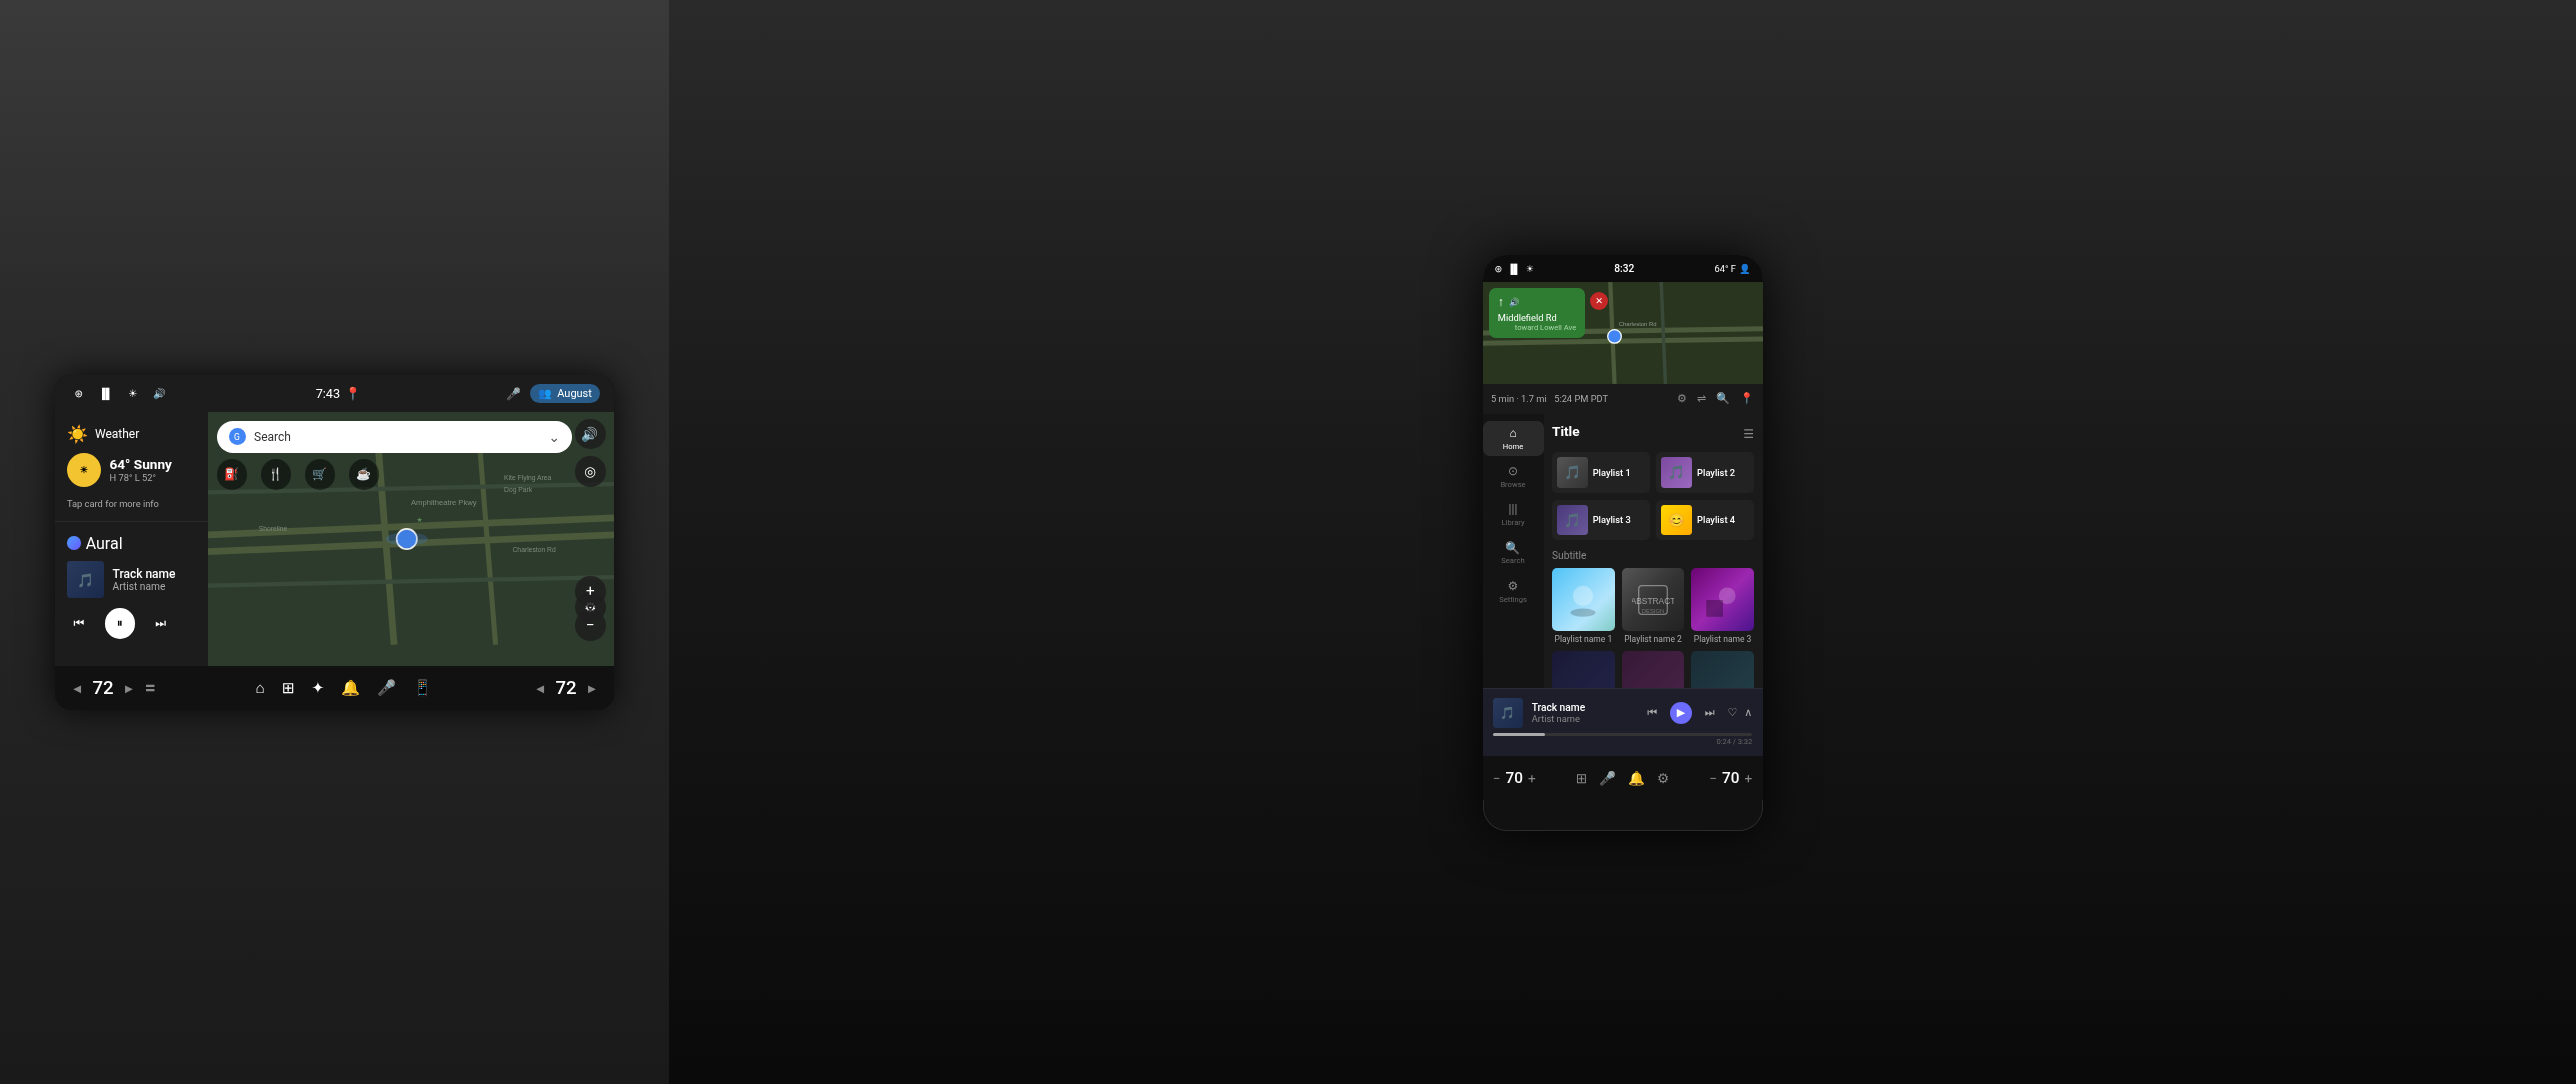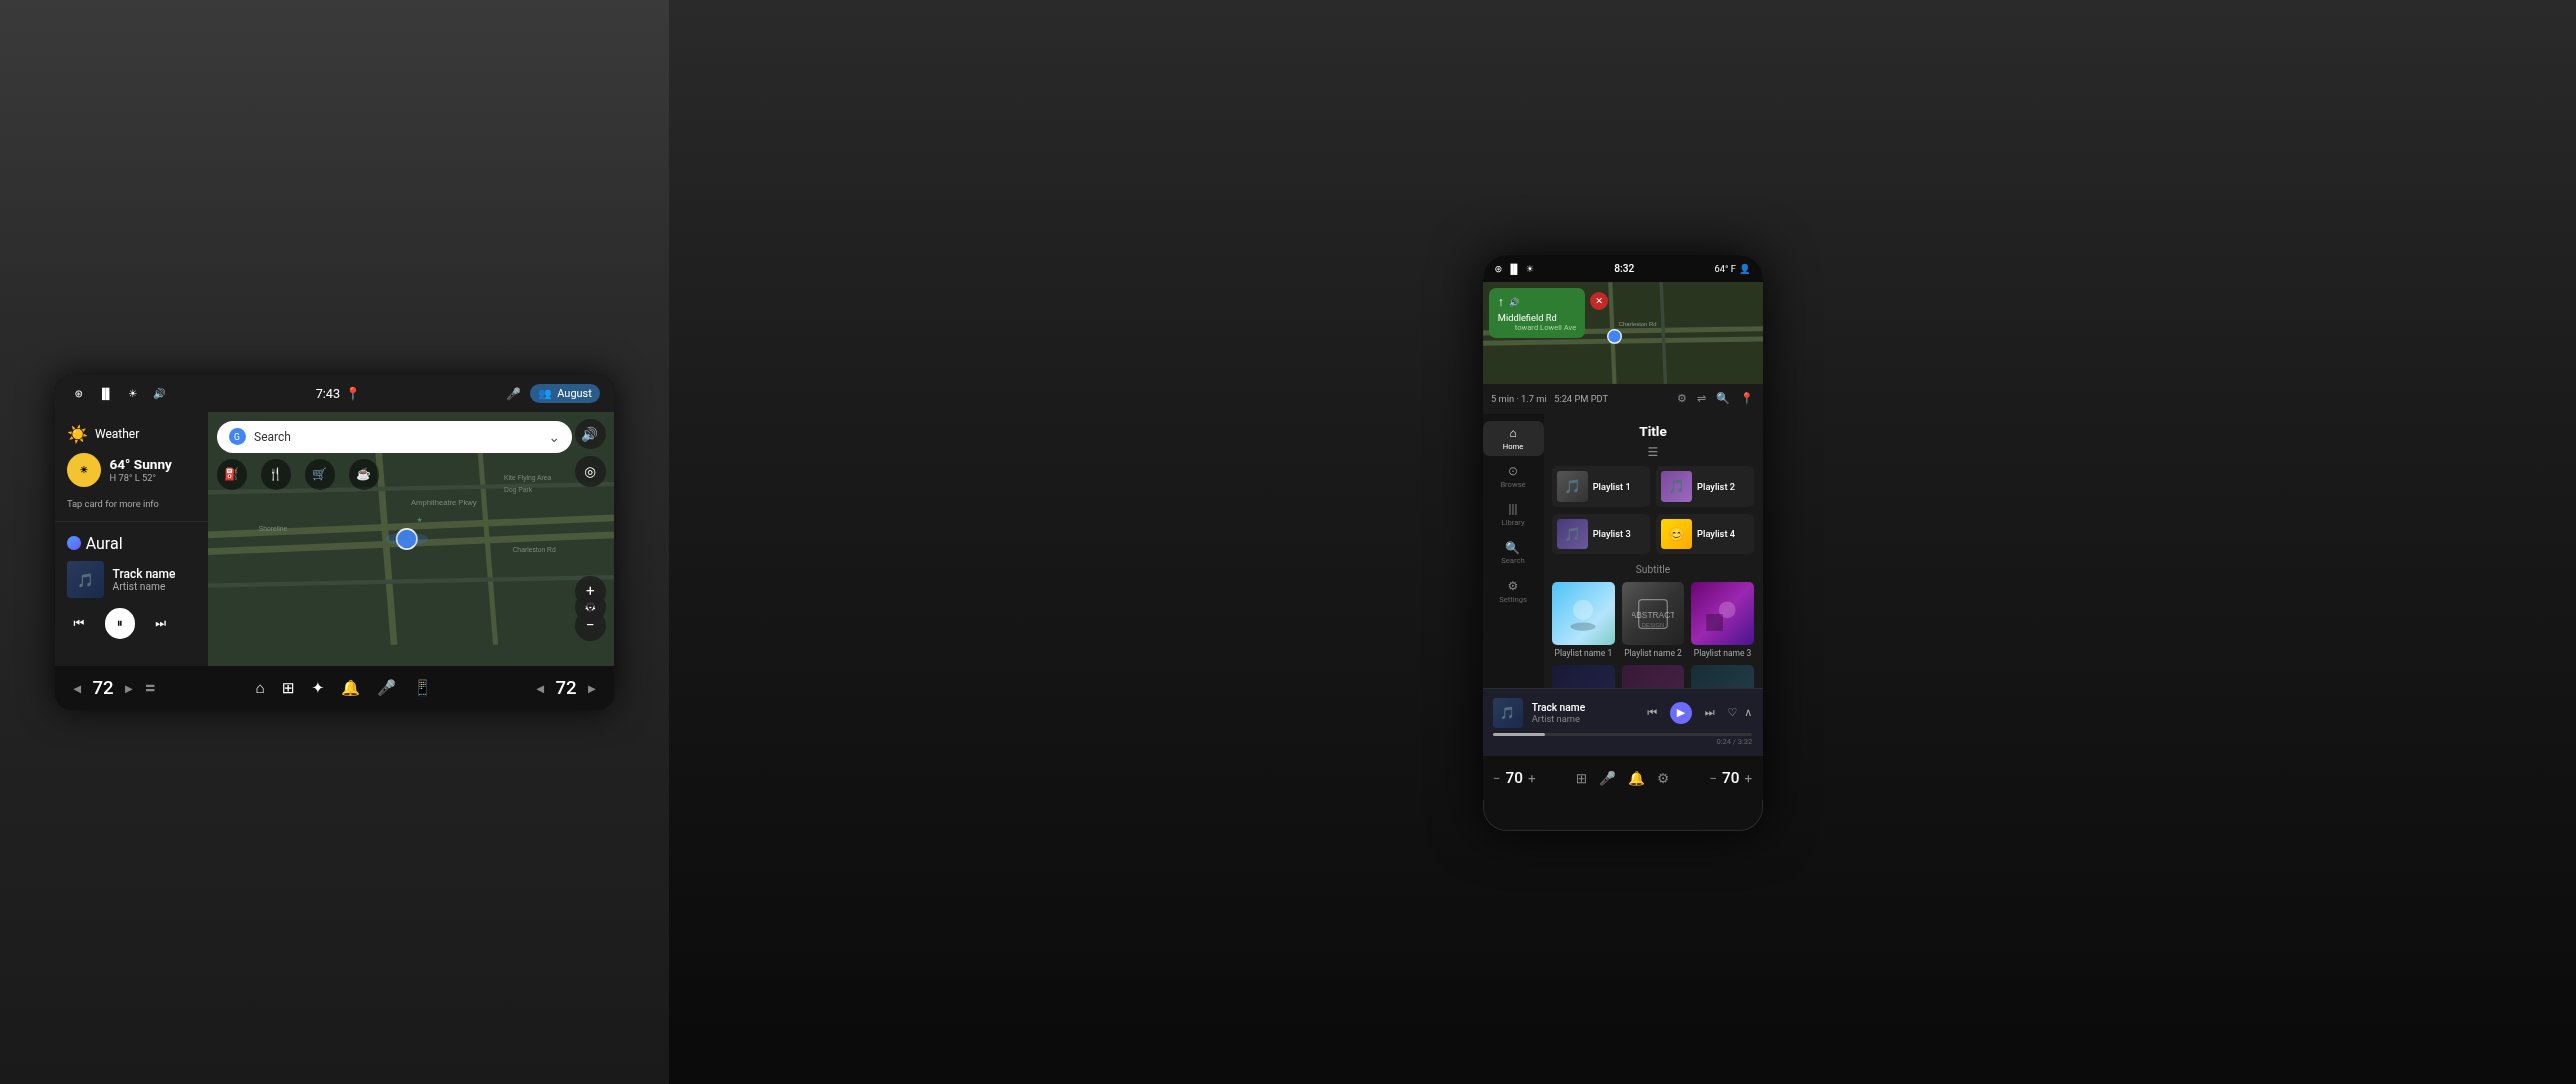--- a/index.html
+++ b/index.html
@@ -593,21 +593,20 @@
     .playlist-name {
       font-size: 9.3px;
       color: #fff;
       font-weight: 500;
     }
 
     .subtitle-label {
       font-size: 10.2px;
       color: #888;
       margin-bottom: 6.8px;
-      text-align: center;
     }
 
     .big-playlist-grid {
       display: grid;
       grid-template-columns: 1fr 1fr 1fr;
       gap: 6.8px;
       margin-bottom: 6.8px;
     }
 
     .big-playlist-item {
@@ -997,21 +996,21 @@
           <span class="pni-icon">🔍</span>
           <span class="pni-label">Search</span>
         </div>
         <div class="phone-nav-item">
           <span class="pni-icon">⚙</span>
           <span class="pni-label">Settings</span>
         </div>
       </div>
 
       <div class="phone-content">
-        <div style="display:flex; justify-content:space-between; align-items:center; margin-bottom:6.8px;flex-direction:column;">
+        <div style="display:flex; justify-content:space-between; align-items:center; margin-bottom:6.8px;">
           <div class="content-title">Title</div>
           <span style="color:#888; font-size:12px;">☰</span>
         </div>
 
         <div class="playlist-grid">
           <div class="playlist-item">
             <div class="playlist-thumb p1">🎵</div>
             <span class="playlist-name">Playlist 1</span>
           </div>
           <div class="playlist-item">

